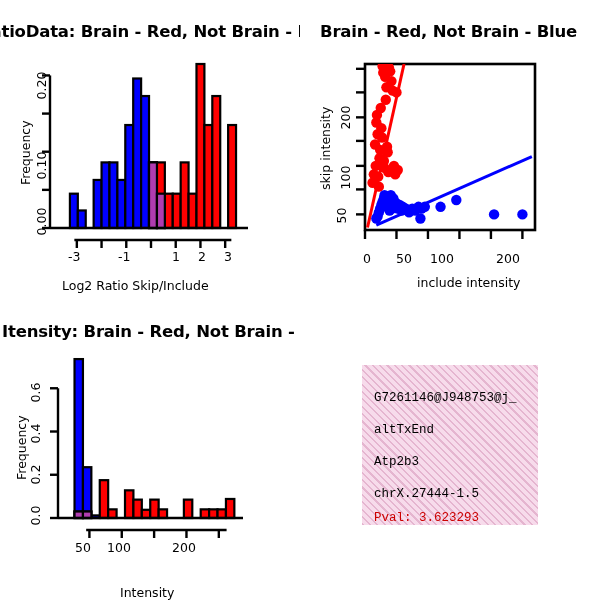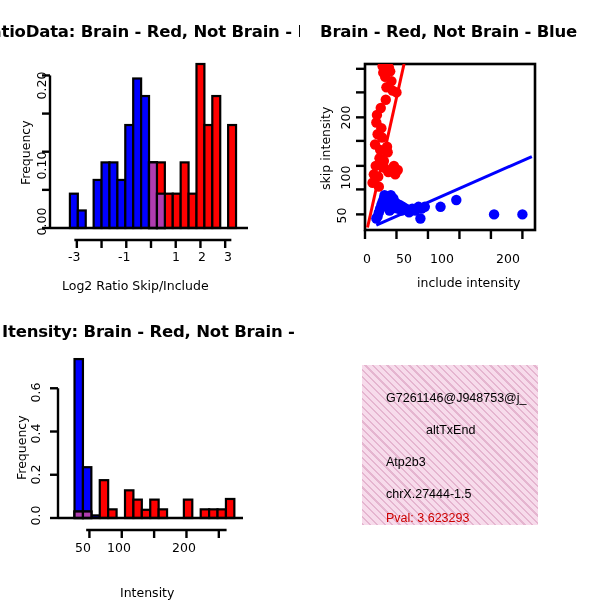--- a/index.html
+++ b/index.html
@@ -81,22 +81,22 @@
     background-image:
       repeating-linear-gradient(45deg,
         rgba(214,150,185,0.55) 0px,
         rgba(214,150,185,0.55) 1.6px,
         rgba(247,219,235,0) 1.6px,
         rgba(247,219,235,0) 5.2px);
     overflow: hidden;
   }
   .info-line {
     position: absolute;
-    left: 24px;
-    font-family: Liberation Sans, sans-serif;
+    left: 12px;
+    font-family: Liberation Mono, monospace;
     font-size: 12.5px;
     color: #000000;
     white-space: nowrap;
   }
   .info-line.pval { color: #cc0000; }
 </style>
 </head>
 <body>
 
 <div class="page">
@@ -337,20 +337,20 @@
           <line x1="154.11764705882354" y1="230" x2="154.11764705882354" y2="238" stroke="#000" stroke-width="2.4" stroke-linecap="butt"></line>
           <line x1="186.47058823529414" y1="230" x2="186.47058823529414" y2="238" stroke="#000" stroke-width="2.4" stroke-linecap="butt"></line>
           <line x1="218.8235294117647" y1="230" x2="218.8235294117647" y2="238" stroke="#000" stroke-width="2.4" stroke-linecap="butt"></line>
         </g>
     </svg>
   </div>
 
   <div class="panel" id="panel-br">
     <div id="infobox">
       <div class="info-line" style="top: 26px;">G7261146@J948753@j_</div>
-      <div class="info-line" style="top: 58px; margin-left: 40px;">altTxEnd</div>
+      <div class="info-line" style="top: 58px;">altTxEnd</div>
       <div class="info-line" style="top: 90px; text-align: right;">Atp2b3</div>
       <div class="info-line" style="top: 122px;">chrX.27444-1.5</div>
       <div class="info-line pval" style="top: 146px;">Pval: 3.623293</div>
     </div>
   </div>
 
 </div>
 
 </body></html>

